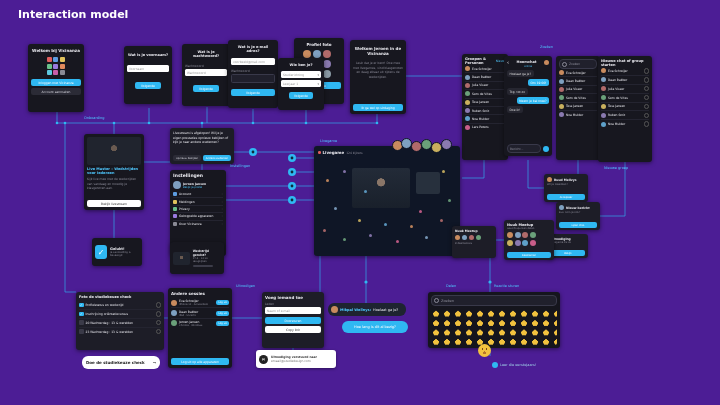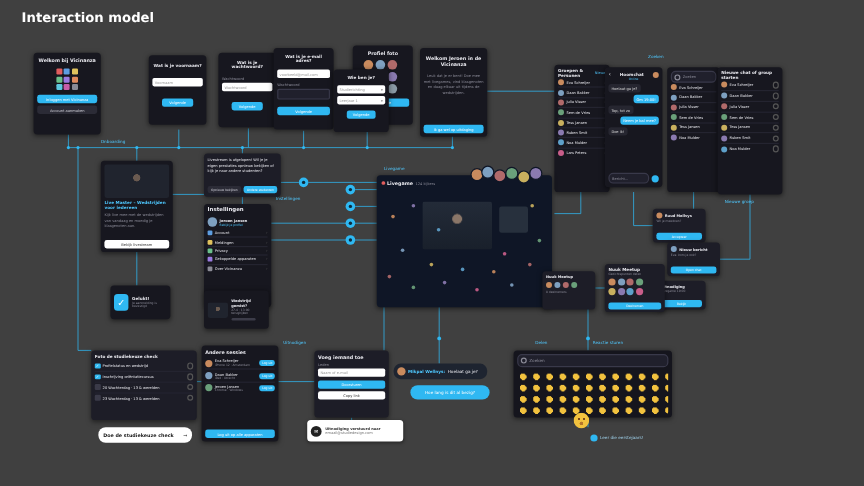--- a/index.html
+++ b/index.html
@@ -1,16 +1,16 @@
 <!DOCTYPE html>
 <html><head>
 <meta charset="utf-8">
 <style>
   html,body{margin:0;padding:0;background:#241f38;}
-  #stage{position:relative;width:720px;height:405px;background:#404040;overflow:hidden;font-family:"DejaVu Sans",sans-serif;}
+  #stage{position:relative;width:720px;height:405px;background:#4c1d95;overflow:hidden;font-family:"DejaVu Sans",sans-serif;}
   .abs{position:absolute;}
   .scr{position:absolute;background:#17171f;border-radius:3px;padding:3px;box-sizing:border-box;z-index:2;box-shadow:0 1px 4px rgba(0,0,0,.5);}
   .w{color:#e8e8ee}.g{color:#8b8b98}.cy{color:#4fc8ff}.b{font-weight:bold}.c{text-align:center}
   .f2{font-size:2.5px}.f3{font-size:3px}.f35{font-size:3.5px}.f4{font-size:4px}.f45{font-size:4.5px}.f5{font-size:5px}
   .btn{border-radius:2px;text-align:center;padding:1.5px 0;color:#fff;}
   .btn-cyan{background:#2fb8f2}.btn-dark{background:#2b2b36;color:#cfcfd8}.btn-white{background:#fff;color:#333}
   .inp{background:#fff;border-radius:1.5px;color:#999;padding:1.5px 2px}
   .inpd{background:#20202c;border:0.5px solid #39394a;border-radius:1.5px;color:#8b8b98;padding:1.5px 2px}
   .row{display:flex;align-items:center;gap:2px}
   .li{display:flex;align-items:center;gap:2px;padding:1.2px 0;border-bottom:0.5px solid #242430}

